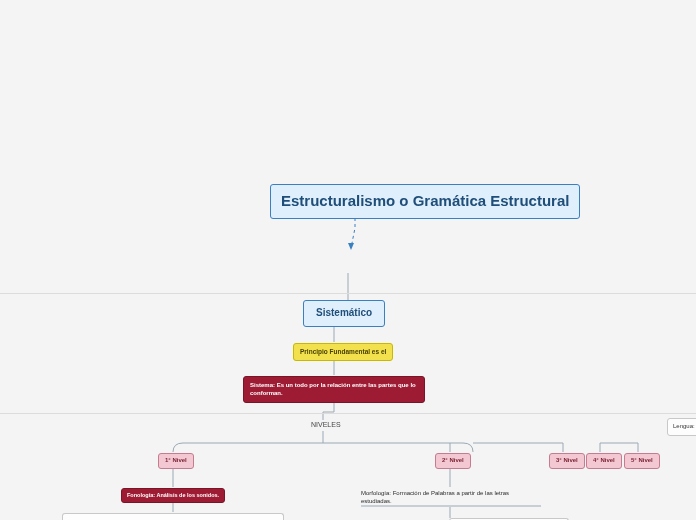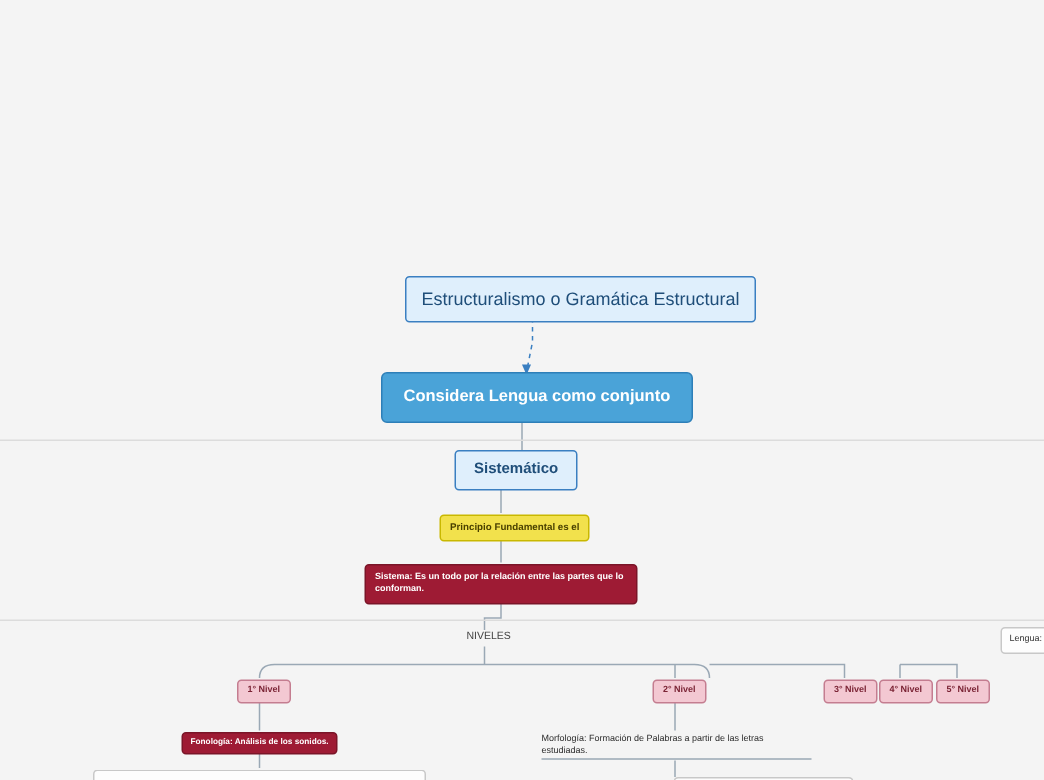--- a/index.html
+++ b/index.html
@@ -35,22 +35,22 @@
     line-height: 1.25;
     white-space: nowrap;
   }
   .node.wrap { white-space: normal; }
 
   
   .n-root {
     background: #dfeffc;
     border: 1px solid #3a7fc1;
     color: #1f4e79;
-    font-size: 12px;
-    font-weight: normal;
+    font-size: 15px;
+    font-weight: bold;
     padding: 7px 10px;
   }
   
   .n-main {
     background: #4aa3d8;
     border: 1px solid #2d7fb8;
     color: #ffffff;
     font-size: 11px;
     font-weight: bold;
     padding: 9px 14px;
@@ -178,23 +178,20 @@
     <line x1="361" y1="506" x2="541" y2="506" stroke="#9aa8b5" stroke-width="1"></line>
   </svg>
 
   <div class="hr-line" style="left:0; top:293px; width:696px;"></div>
   <div class="hr-line" style="left:0; top:413px; width:696px;"></div>
 
   <div class="node n-root" style="left:270px; top:184px;">
     <span>Estructuralismo o Gramática Estructural</span>
   </div>
 
-  <div class="node n-main" style="left:254px; top:248px;">
-    <span>Considera Lengua como conjunto</span>
-  </div>
 
   <div class="node n-sub" style="left:303px; top:300px;">
     <span>Sistemático</span>
   </div>
 
   <div class="node n-yellow" style="left:293px; top:343px;">
     <span>Principio Fundamental es el</span>
   </div>
 
   <div class="node n-red wrap" style="left:243px; top:376px; width:182px;">

